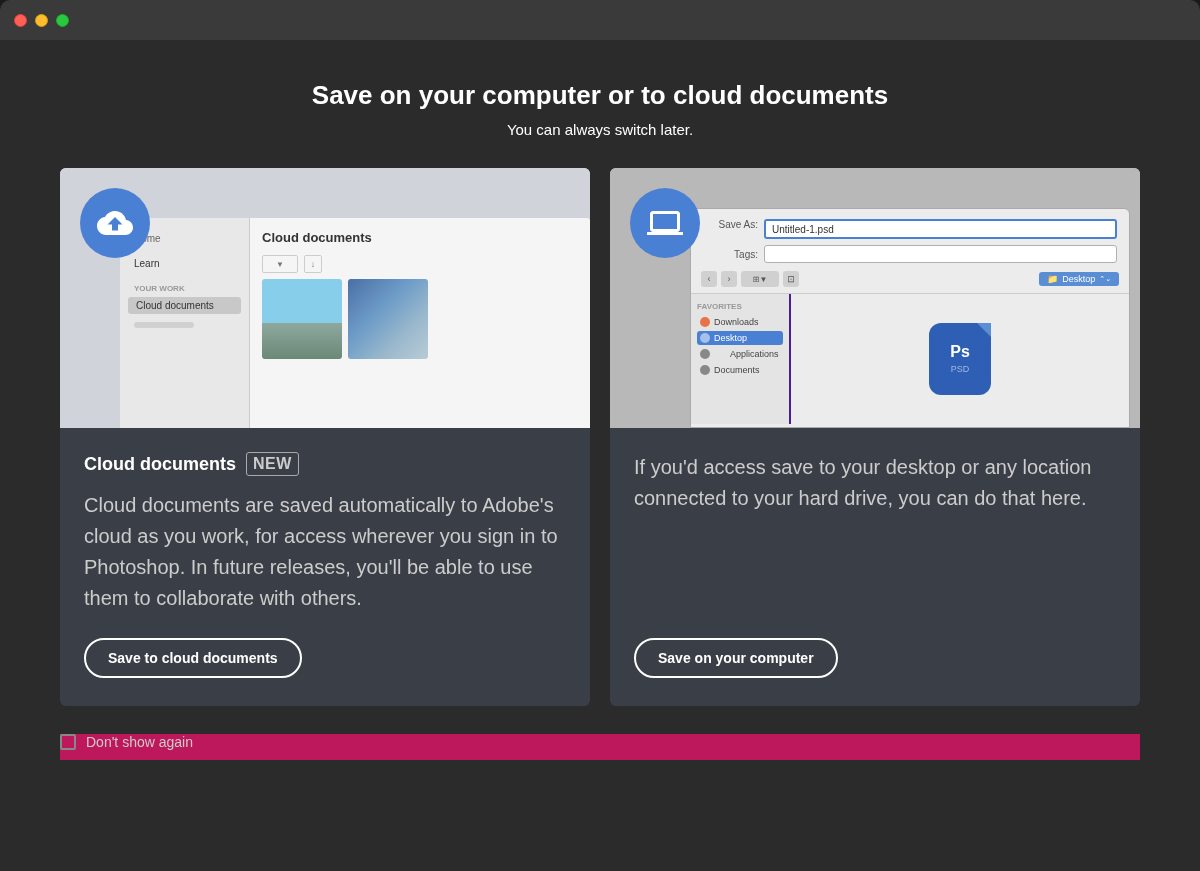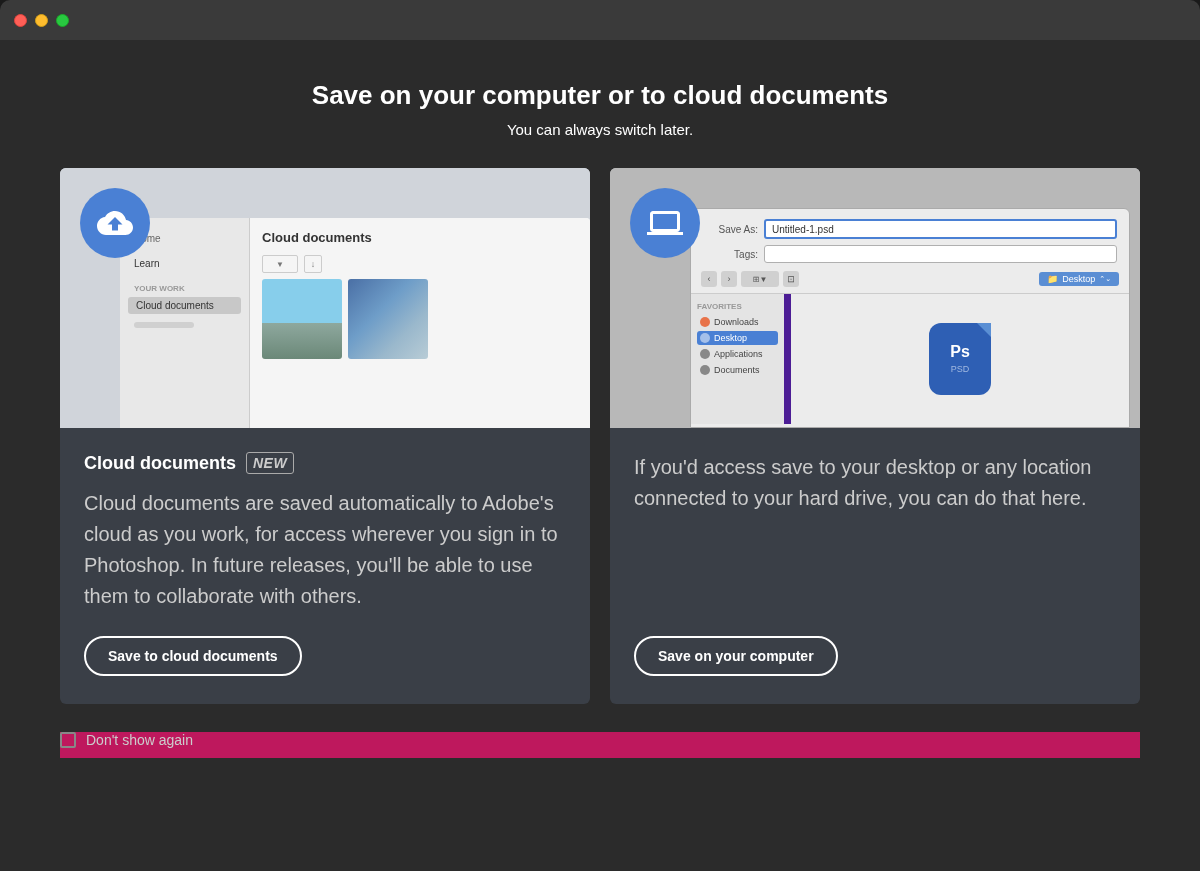--- a/index.html
+++ b/index.html
@@ -136,26 +136,25 @@
     .card-heading {
       color: #ffffff;
       font-size: 18px;
       font-weight: 700;
     }
 
     .new-badge {
       background: transparent;
       border: 1px solid #aaa;
       color: #ccc;
-      font-size: 14px;
+      font-size: 16px;
       font-weight: 600;
       padding: 2px 6px;
       border-radius: 3px;
       letter-spacing: 0.5px;
-      font-style: italic;
     }
 
     .card-description {
       color: #cccccc;
       font-size: 20px;
       line-height: 1.55;
       flex: 1;
       margin-bottom: 24px;
     }
 
@@ -263,21 +262,21 @@
       <div class="card-preview file-preview">
         <div class="card-icon-circle">
           <svg viewBox="0 0 24 24" fill="white">
             <path d="M20 18c1.1 0 2-.9 2-2V6c0-1.1-.9-2-2-2H4c-1.1 0-2 .9-2 2v10c0 1.1.9 2 2 2H0v2h24v-2h-4zM4 6h16v10H4V6z"></path>
           </svg>
         </div>
 
         <div style="position:absolute;left:0;top:0;right:0;bottom:0;background:#b8b8b8;">
           <div style="background:#ececec;margin:40px 10px 0 80px;border-radius:6px 6px 0 0;height:220px;border:1px solid #aaa;overflow:hidden;">
 
-            <div style="display:flex;align-items:center;padding:10px 12px 6px;gap:6px;">
+            <div style="display:flex;padding:10px 12px 6px;gap:6px;">
               <span style="font-size:10px;color:#555;text-align:right;width:55px;flex-shrink:0;">Save As:</span>
               <div style="flex:1;height:20px;border:2px solid #4a80d4;border-radius:3px;background:white;padding:0 6px;font-size:10px;color:#333;display:flex;align-items:center;">Untitled-1.psd</div>
             </div>
 
             <div style="display:flex;align-items:center;padding:0 12px 8px;gap:6px;">
               <span style="font-size:10px;color:#555;text-align:right;width:55px;flex-shrink:0;">Tags:</span>
               <div style="flex:1;height:18px;border:1px solid #b0b0b0;border-radius:3px;background:white;"></div>
             </div>
 
             <div style="display:flex;align-items:center;padding:0 10px 6px;gap:4px;border-bottom:1px solid #ccc;">
@@ -287,31 +286,31 @@
               <div style="width:16px;height:16px;background:#d0d0d0;border-radius:3px;font-size:9px;color:#555;display:flex;align-items:center;justify-content:center;">⊡</div>
               <div style="margin-left:auto;background:#5a8ed4;border-radius:3px;padding:2px 8px;font-size:9px;color:white;display:flex;align-items:center;gap:4px;">
                 <span>📁</span>
                 <span>Desktop</span>
                 <span style="font-size:7px;">⌃⌄</span>
               </div>
             </div>
 
             <div style="display:flex;height:130px;">
 
-              <div style="width:100px;border-right:7px solid #4c1d95;padding:8px 6px;background:#e4e4e4;">
+              <div style="width:100px;border-right:2px solid #4c1d95;padding:8px 6px;background:#e4e4e4;">
                 <div style="font-size:8px;color:#999;text-transform:uppercase;font-weight:600;margin-bottom:4px;">Favorites</div>
                 <div style="display:flex;align-items:center;gap:4px;padding:2px 3px;font-size:9px;color:#444;margin-bottom:2px;">
                   <div style="width:10px;height:10px;border-radius:50%;background:#e8734a;flex-shrink:0;"></div>
                   <span>Downloads</span>
                 </div>
                 <div style="display:flex;align-items:center;gap:4px;padding:2px 3px;border-radius:3px;background:#4a80d4;font-size:9px;color:white;margin-bottom:2px;">
                   <div style="width:10px;height:10px;border-radius:50%;background:rgba(255,255,255,0.5);flex-shrink:0;"></div>
                   <span>Desktop</span>
                 </div>
-                <div style="display:flex;align-items:center;gap:4px;padding:2px 3px;font-size:9px;color:#444;margin-bottom:2px;">
+                <div style="display:flex;align-items:center;gap:20px;padding:2px 3px;font-size:9px;color:#444;margin-bottom:2px;">
                   <div style="width:10px;height:10px;border-radius:50%;background:#888;flex-shrink:0;"></div>
                   <span>Applications</span>
                 </div>
                 <div style="display:flex;align-items:center;gap:4px;padding:2px 3px;font-size:9px;color:#444;">
                   <div style="width:10px;height:10px;border-radius:50%;background:#888;flex-shrink:0;"></div>
                   <span>Documents</span>
                 </div>
               </div>
 
               <div style="flex:1;display:flex;align-items:center;justify-content:center;">

